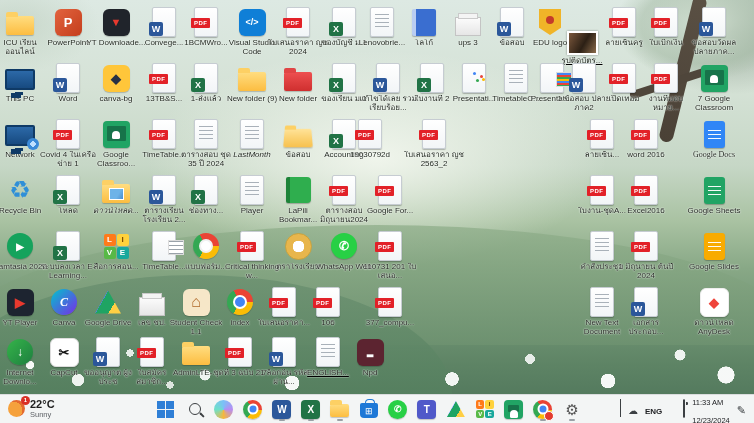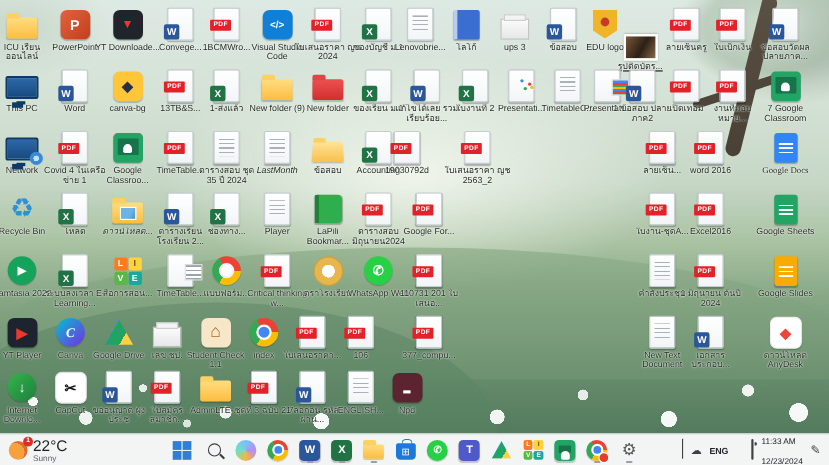--- a/index.html
+++ b/index.html
@@ -77,21 +77,21 @@
   .dots{position:absolute;left:22px;top:13px;width:3px;height:3px;background:#e8453c;border-radius:50%;box-shadow:-7px -3px 0 #4285f4,-4px 4px 0 #34a853,2px 3px 0 #fbbc05}
   .stripes{position:absolute;left:20px;top:10px;width:14px;height:13px;background:repeating-linear-gradient(180deg,#4285f4 0 2px,#ea4335 2px 4px,#34a853 4px 6px,#fbbc05 6px 8px);border:1px solid #dcdcdc}
   .stripes.gray{background:repeating-linear-gradient(180deg,#9aa2aa 0 1.5px,#fff 1.5px 4px)}
 
   
   #taskbar{position:absolute;left:0;right:0;bottom:0;height:28px;background:rgba(244,245,247,.95);border-top:1px solid #dadcde;display:flex;align-items:center}
   .tb-left{display:flex;align-items:center;gap:5px;padding-left:8px;width:180px}
   .wx-ic{width:17px;height:17px;border-radius:50%;background:radial-gradient(circle at 35% 60%,#f5a13c 55%,#e4692e 56%);position:relative;flex:0 0 auto}
   .wx-badge{position:absolute;top:-4px;right:-5px;min-width:9px;height:9px;border-radius:50%;background:#d93025;color:#fff;font-size:6px;line-height:9px;text-align:center;font-weight:bold}
   .wx-tx{display:flex;flex-direction:column;line-height:1.15}
-  .wx-tx b{font-size:14px;color:#1f1f1f;font-weight:normal}
+  .wx-tx b{font-size:11px;color:#1f1f1f;font-weight:bold}
   .wx-tx em{font-style:normal;font-size:7.5px;color:#5f6368}
   .tb-center{flex:1;display:flex;align-items:center;justify-content:center;gap:5px}
   .ti{width:24px;height:24px;border-radius:4px;display:flex;align-items:center;justify-content:center;position:relative}
   .ti.active::after{content:'';position:absolute;bottom:0;left:50%;transform:translateX(-50%);width:6px;height:2.5px;border-radius:2px;background:#9aa0a6}
   .ti .chr,.ti .round,.ti .cls{width:19px;height:19px}
   .ti .chr::after{width:7px;height:7px;border-width:2px}
   .ti .appsq{width:19px;height:19px;border-radius:4px;font-size:10px}
   .ti .foldr{width:19px;height:13px;margin-top:3px}
   .ti .lg{grid-template-columns:8.5px 8.5px}
   .ti .lg i{width:8.5px;height:8.5px;font-size:6px}
@@ -719,21 +719,21 @@
         </div>
         <div class="lbl">ชุดที่ 3 ฉบับ 2.7</div>
       </div>
       <div class="dicon" style="left: 284px; top: 336px;">
         <div class="ig">
           <span class="fileic"></span>
           <span class="appb b-blue">W</span>
         </div>
         <div class="lbl">1 ล็อกอิน รหัสผ่าน...</div>
       </div>
-      <div class="dicon" style="left: 328px; top: 336px;">
+      <div class="dicon" style="left: 328px; top: 336px; text-decoration: underline;">
         <div class="ig">
           <span class="fileic lines"></span>
         </div>
         <div class="lbl">ENGLISH...</div>
       </div>
       <div class="dicon" style="left: 370px; top: 336px;">
         <div class="ig">
           <span class="appsq" style="background:#5c2430;color:#fff;font-size:8px">▂</span>
         </div>
         <div class="lbl">Npd</div>

